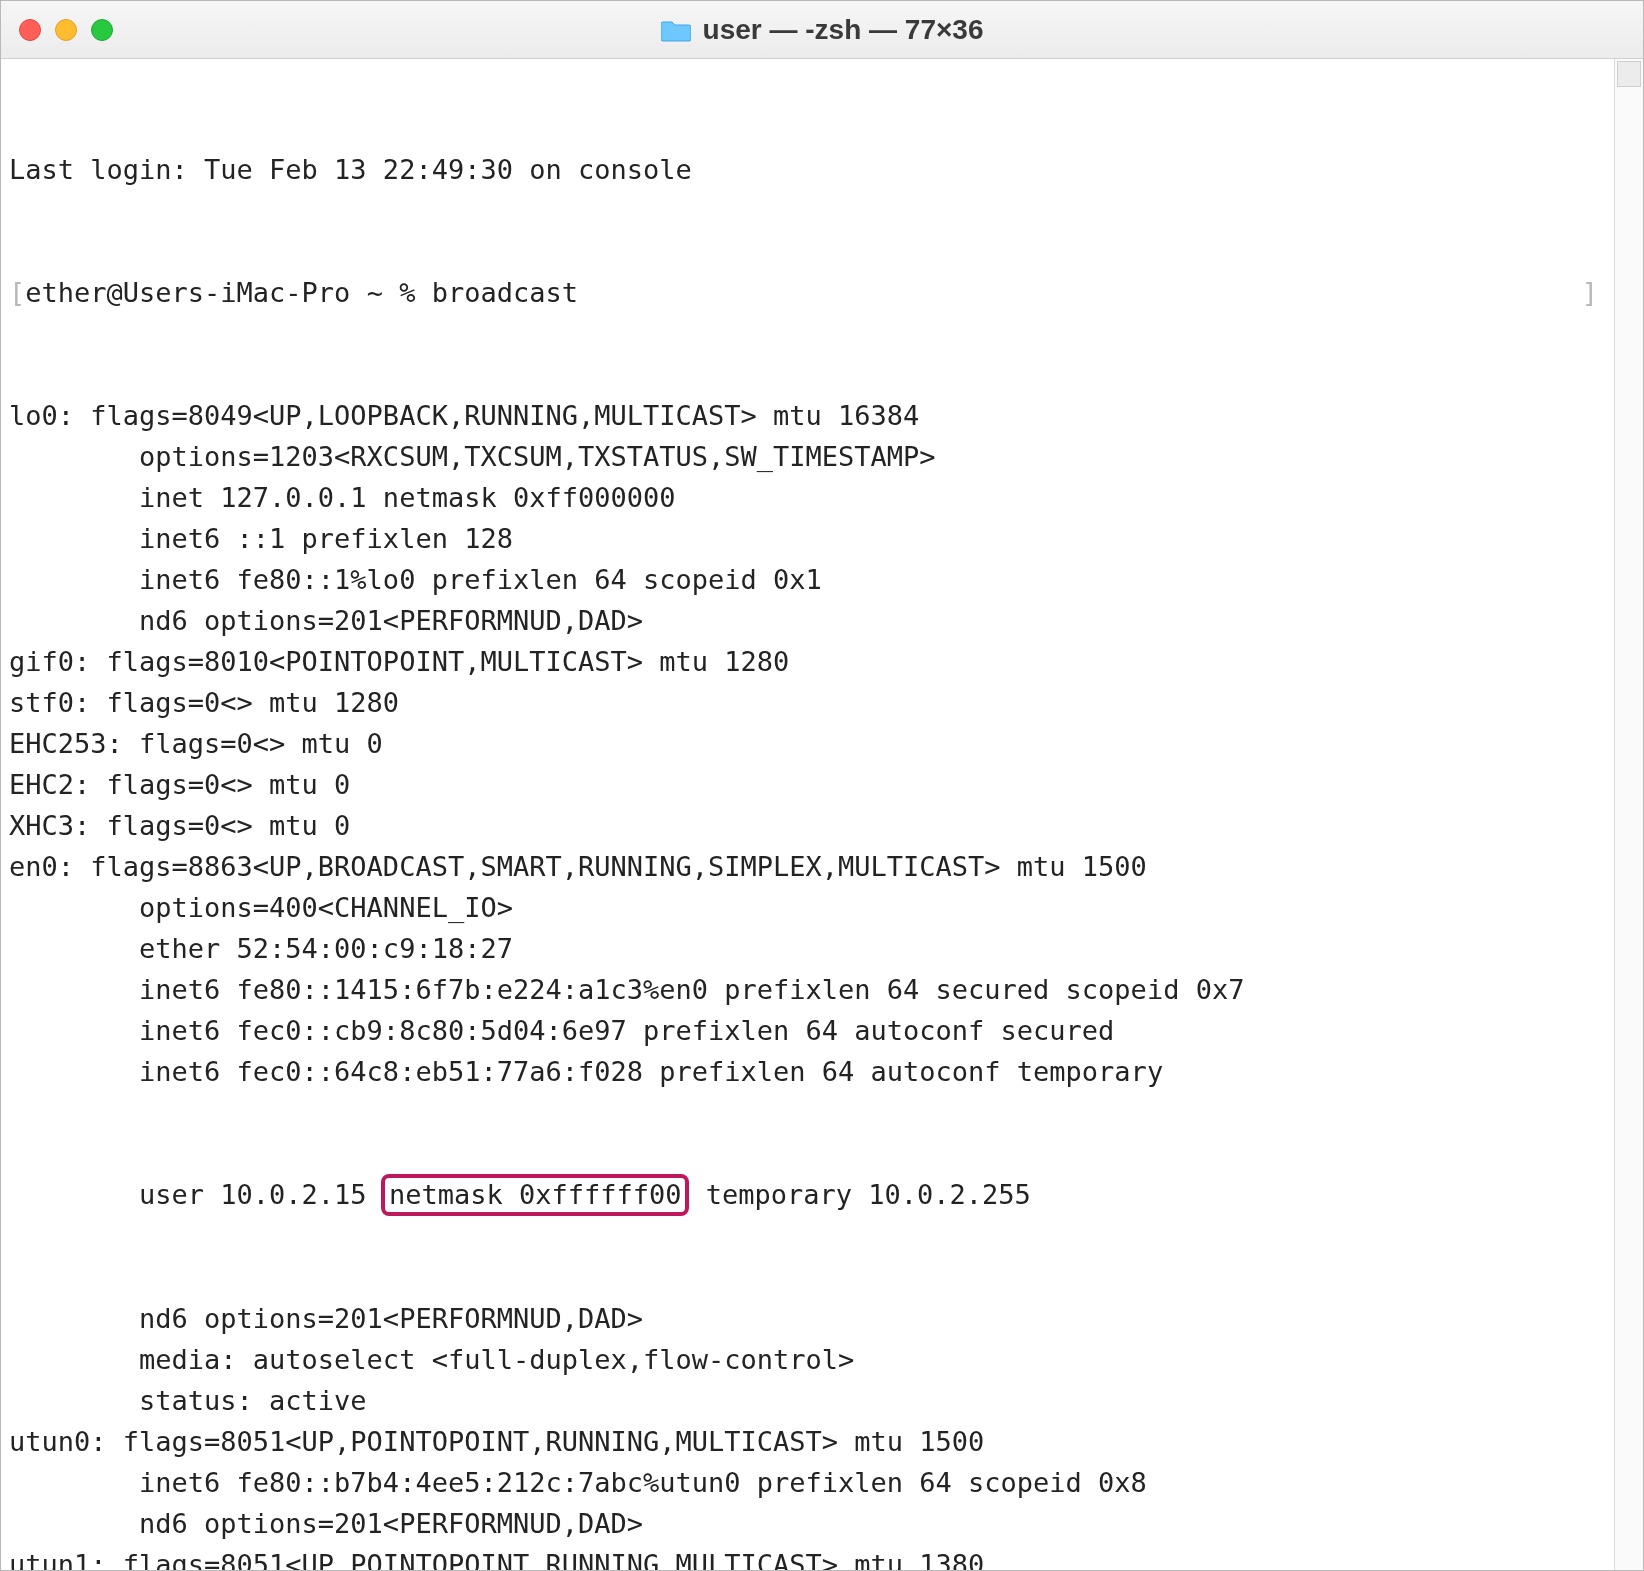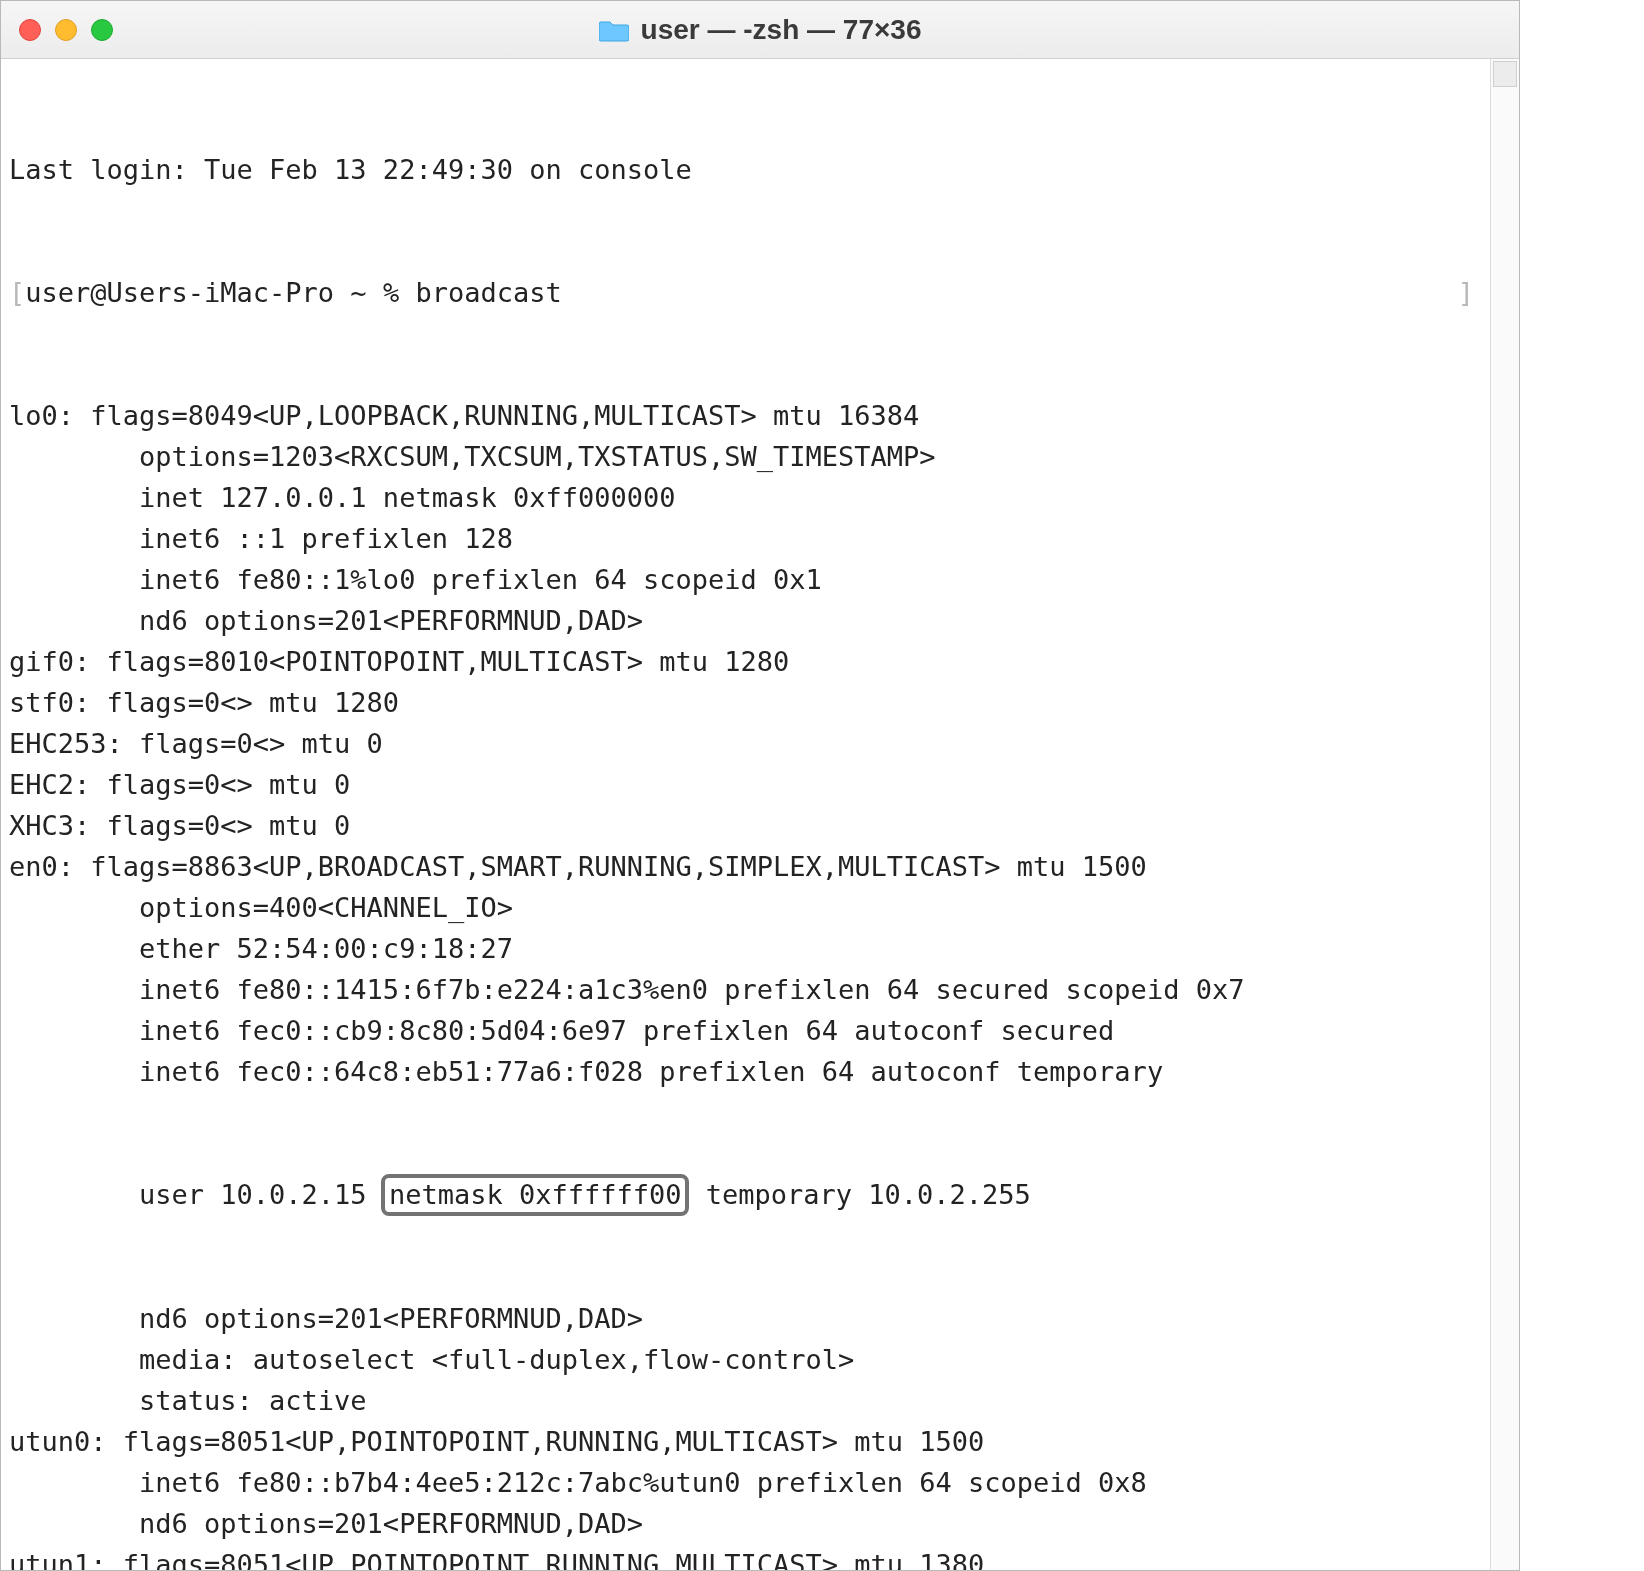--- a/index.html
+++ b/index.html
@@ -5,21 +5,21 @@
   html, body {
     margin: 0;
     padding: 0;
     background: #fff;
     width: 1644px;
     height: 1571px;
     overflow: hidden;
     font-family: -apple-system, "Helvetica Neue", Arial, sans-serif;
   }
   .window {
-    width: 1520px;
+    width: 1644px;
     height: 1571px;
     background: #fff;
     border: 1px solid #b9b9b9;
     box-sizing: border-box;
     display: flex;
     flex-direction: column;
   }
   .titlebar {
     height: 58px;
     display: flex;
@@ -86,21 +86,21 @@
     top: 2px;
     left: 2px;
     right: 2px;
     height: 26px;
     background: #ececec;
     border: 1px solid #cfcfcf;
     box-sizing: border-box;
   }
   .line { display: block; }
   .highlight-box {
-    border: 4px solid #737373;
+    border: 4px solid #be185d;
     border-radius: 8px;
     padding: 0 4px;
     margin-left: -2px;
     display: inline-block;
     line-height: 34px;
   }
   .dim-bracket { color: #b8b8b8; }
 </style>
 </head>
 <body>
@@ -118,21 +118,21 @@
           <path d="M2 4 h9 l3 3 h14 a2 2 0 0 1 2 2 v12 a2 2 0 0 1 -2 2 h-26 a2 2 0 0 1 -2 -2 v-15 a2 2 0 0 1 2 -2 z" fill="#6ec8ff" stroke="#3ba7e4" stroke-width="1"></path>
         </svg>
       </span>
       <span class="title-text">user — -zsh — 77×36</span>
     </div>
   </div>
 
   <div class="body-wrap">
     <div class="terminal" id="terminal">
       <span class="line">Last login: Tue Feb 13 22:49:30 on console</span>
-      <span class="line"><span class="dim-bracket">[</span><span>user@Users-iMac-Pro ~ % </span><span>broadcast</span><span class="dim-bracket" style="float:right;margin-right:6px">]</span></span>
+      <span class="line"><span class="dim-bracket">[</span><span>ether@Users-iMac-Pro ~ % </span><span>broadcast</span><span class="dim-bracket" style="float:right;margin-right:6px">]</span></span>
       <span class="line">lo0: flags=8049&lt;UP,LOOPBACK,RUNNING,MULTICAST&gt; mtu 16384</span><span class="line">        options=1203&lt;RXCSUM,TXCSUM,TXSTATUS,SW_TIMESTAMP&gt;</span><span class="line">        inet 127.0.0.1 netmask 0xff000000</span><span class="line">        inet6 ::1 prefixlen 128</span><span class="line">        inet6 fe80::1%lo0 prefixlen 64 scopeid 0x1</span><span class="line">        nd6 options=201&lt;PERFORMNUD,DAD&gt;</span><span class="line">gif0: flags=8010&lt;POINTOPOINT,MULTICAST&gt; mtu 1280</span><span class="line">stf0: flags=0&lt;&gt; mtu 1280</span><span class="line">EHC253: flags=0&lt;&gt; mtu 0</span><span class="line">EHC2: flags=0&lt;&gt; mtu 0</span><span class="line">XHC3: flags=0&lt;&gt; mtu 0</span><span class="line">en0: flags=8863&lt;UP,BROADCAST,SMART,RUNNING,SIMPLEX,MULTICAST&gt; mtu 1500</span><span class="line">        options=400&lt;CHANNEL_IO&gt;</span><span class="line">        ether 52:54:00:c9:18:27</span><span class="line">        inet6 fe80::1415:6f7b:e224:a1c3%en0 prefixlen 64 secured scopeid 0x7</span><span class="line">        inet6 fec0::cb9:8c80:5d04:6e97 prefixlen 64 autoconf secured</span><span class="line">        inet6 fec0::64c8:eb51:77a6:f028 prefixlen 64 autoconf temporary</span>
       <span class="line"><span>        user 10.0.2.15 </span><span class="highlight-box">netmask 0xffffff00</span><span> temporary 10.0.2.255</span></span>
       <span class="line">        nd6 options=201&lt;PERFORMNUD,DAD&gt;</span><span class="line">        media: autoselect &lt;full-duplex,flow-control&gt;</span><span class="line">        status: active</span><span class="line">utun0: flags=8051&lt;UP,POINTOPOINT,RUNNING,MULTICAST&gt; mtu 1500</span><span class="line">        inet6 fe80::b7b4:4ee5:212c:7abc%utun0 prefixlen 64 scopeid 0x8</span><span class="line">        nd6 options=201&lt;PERFORMNUD,DAD&gt;</span><span class="line">utun1: flags=8051&lt;UP,POINTOPOINT,RUNNING,MULTICAST&gt; mtu 1380</span>
       
     </div>
     <div class="scrollbar">
       <div class="scroll-square"></div>
     </div>
   </div>
 </div>

